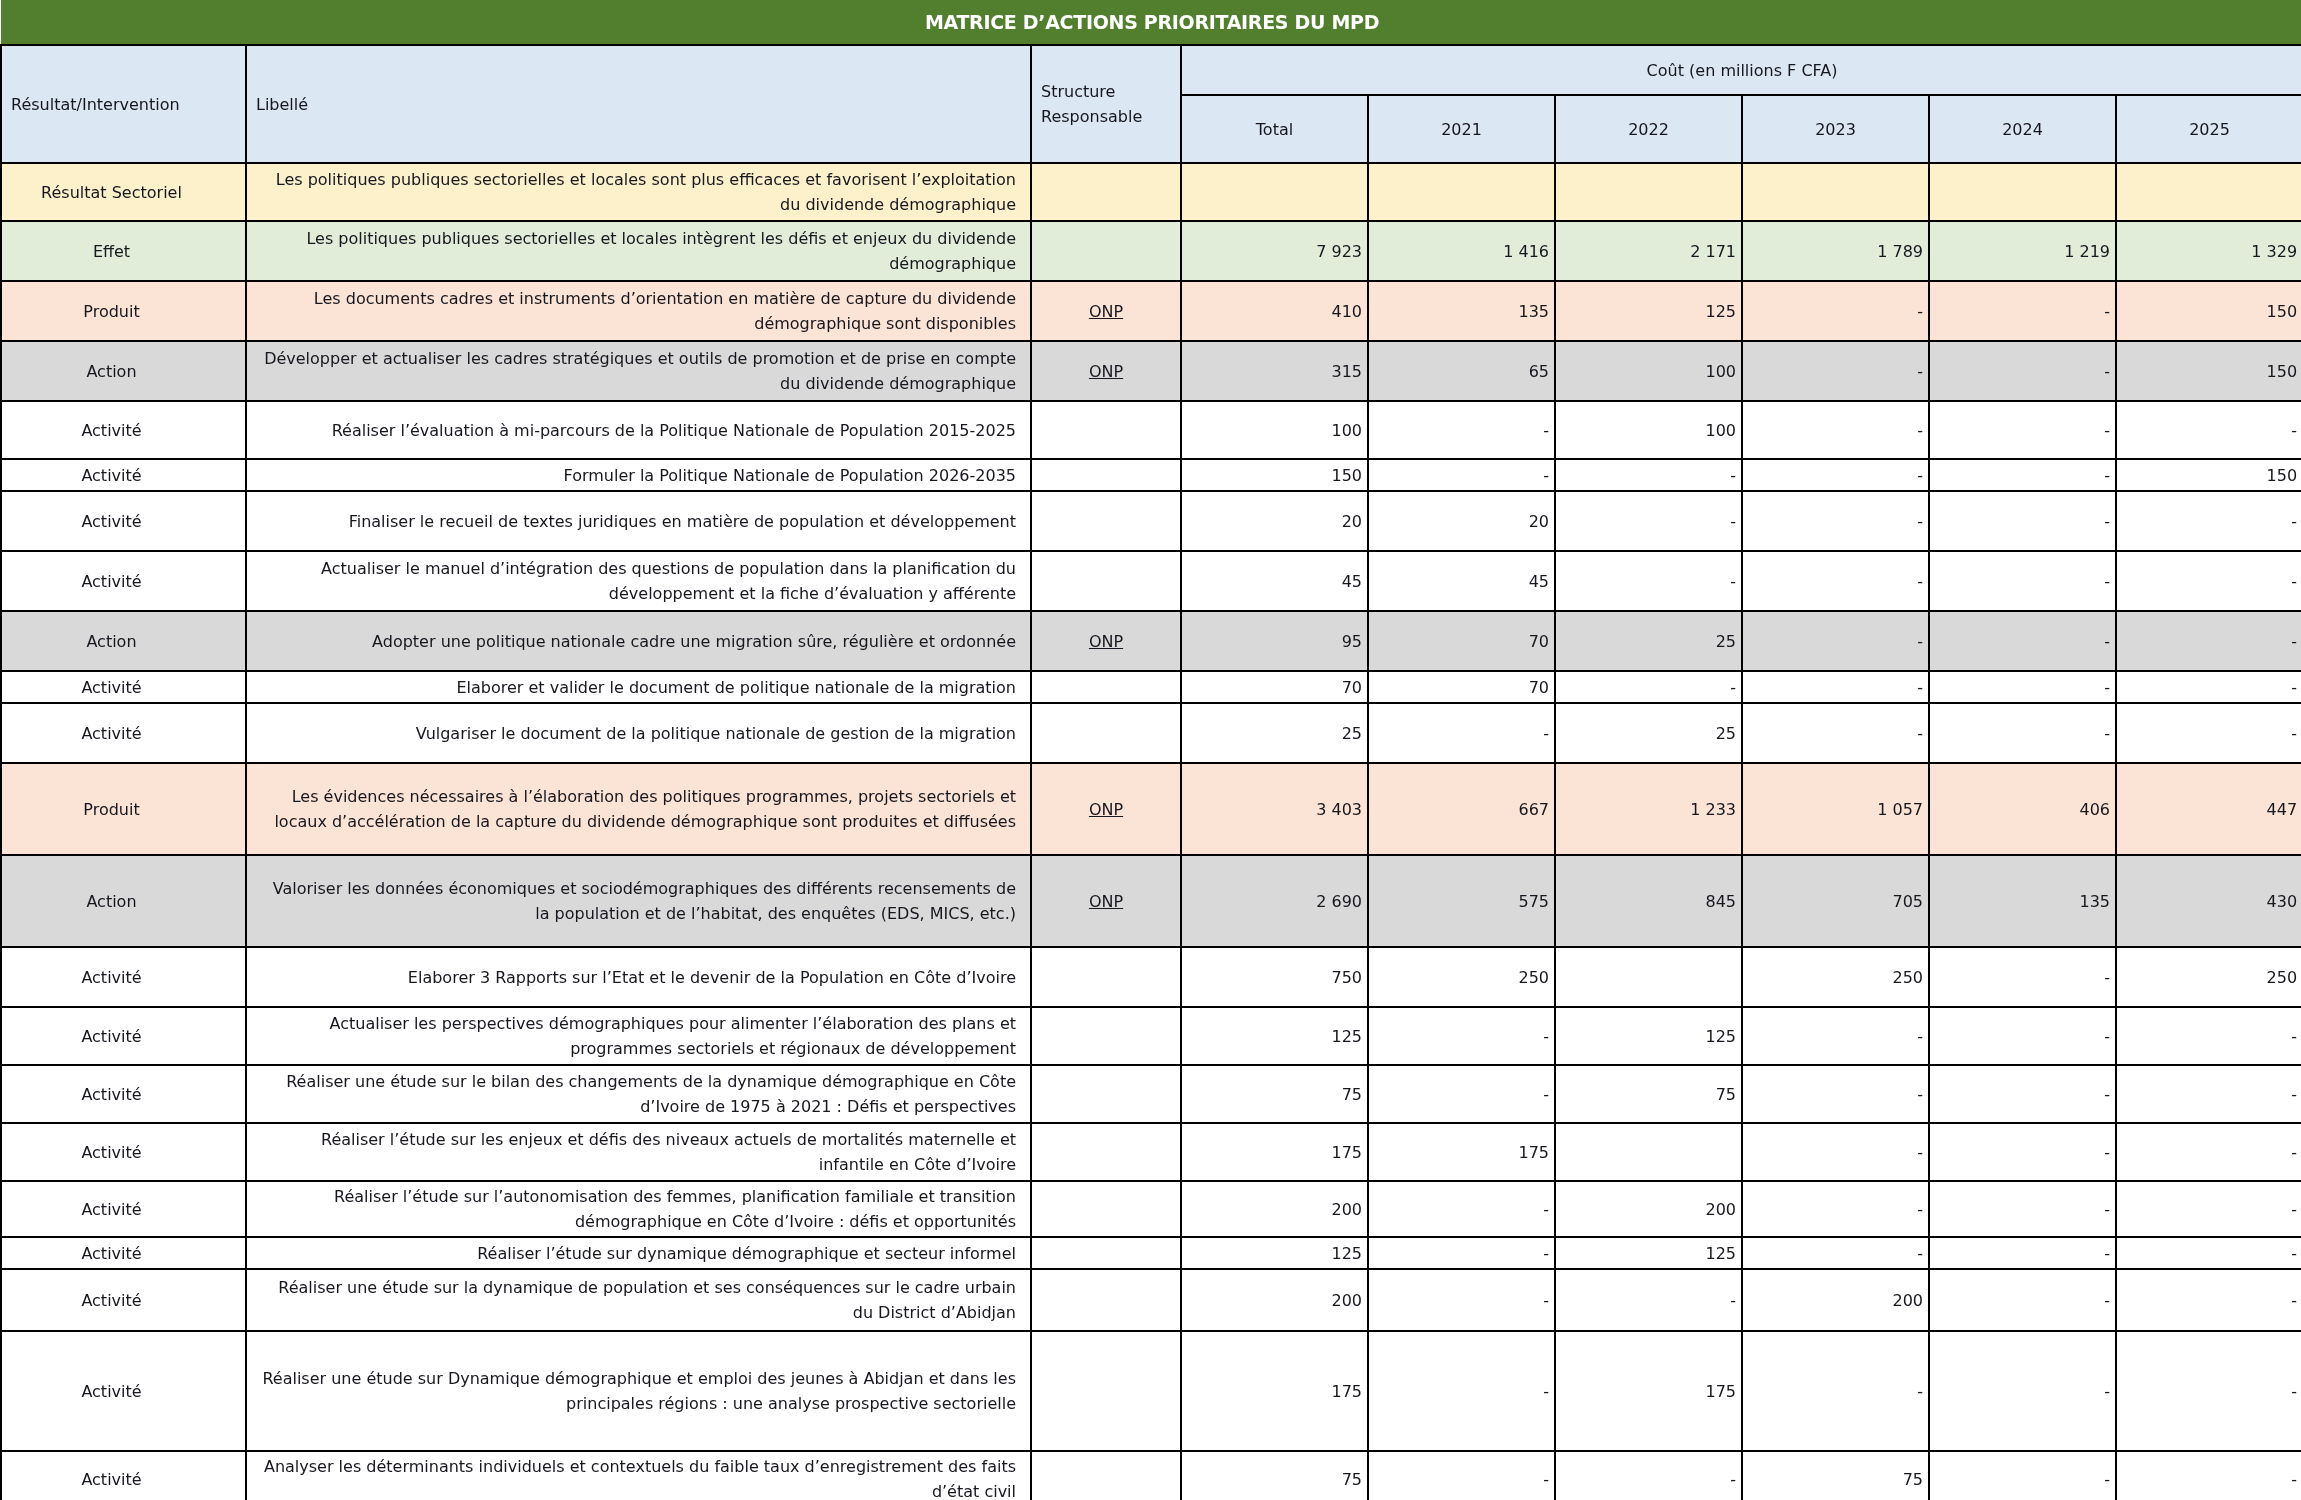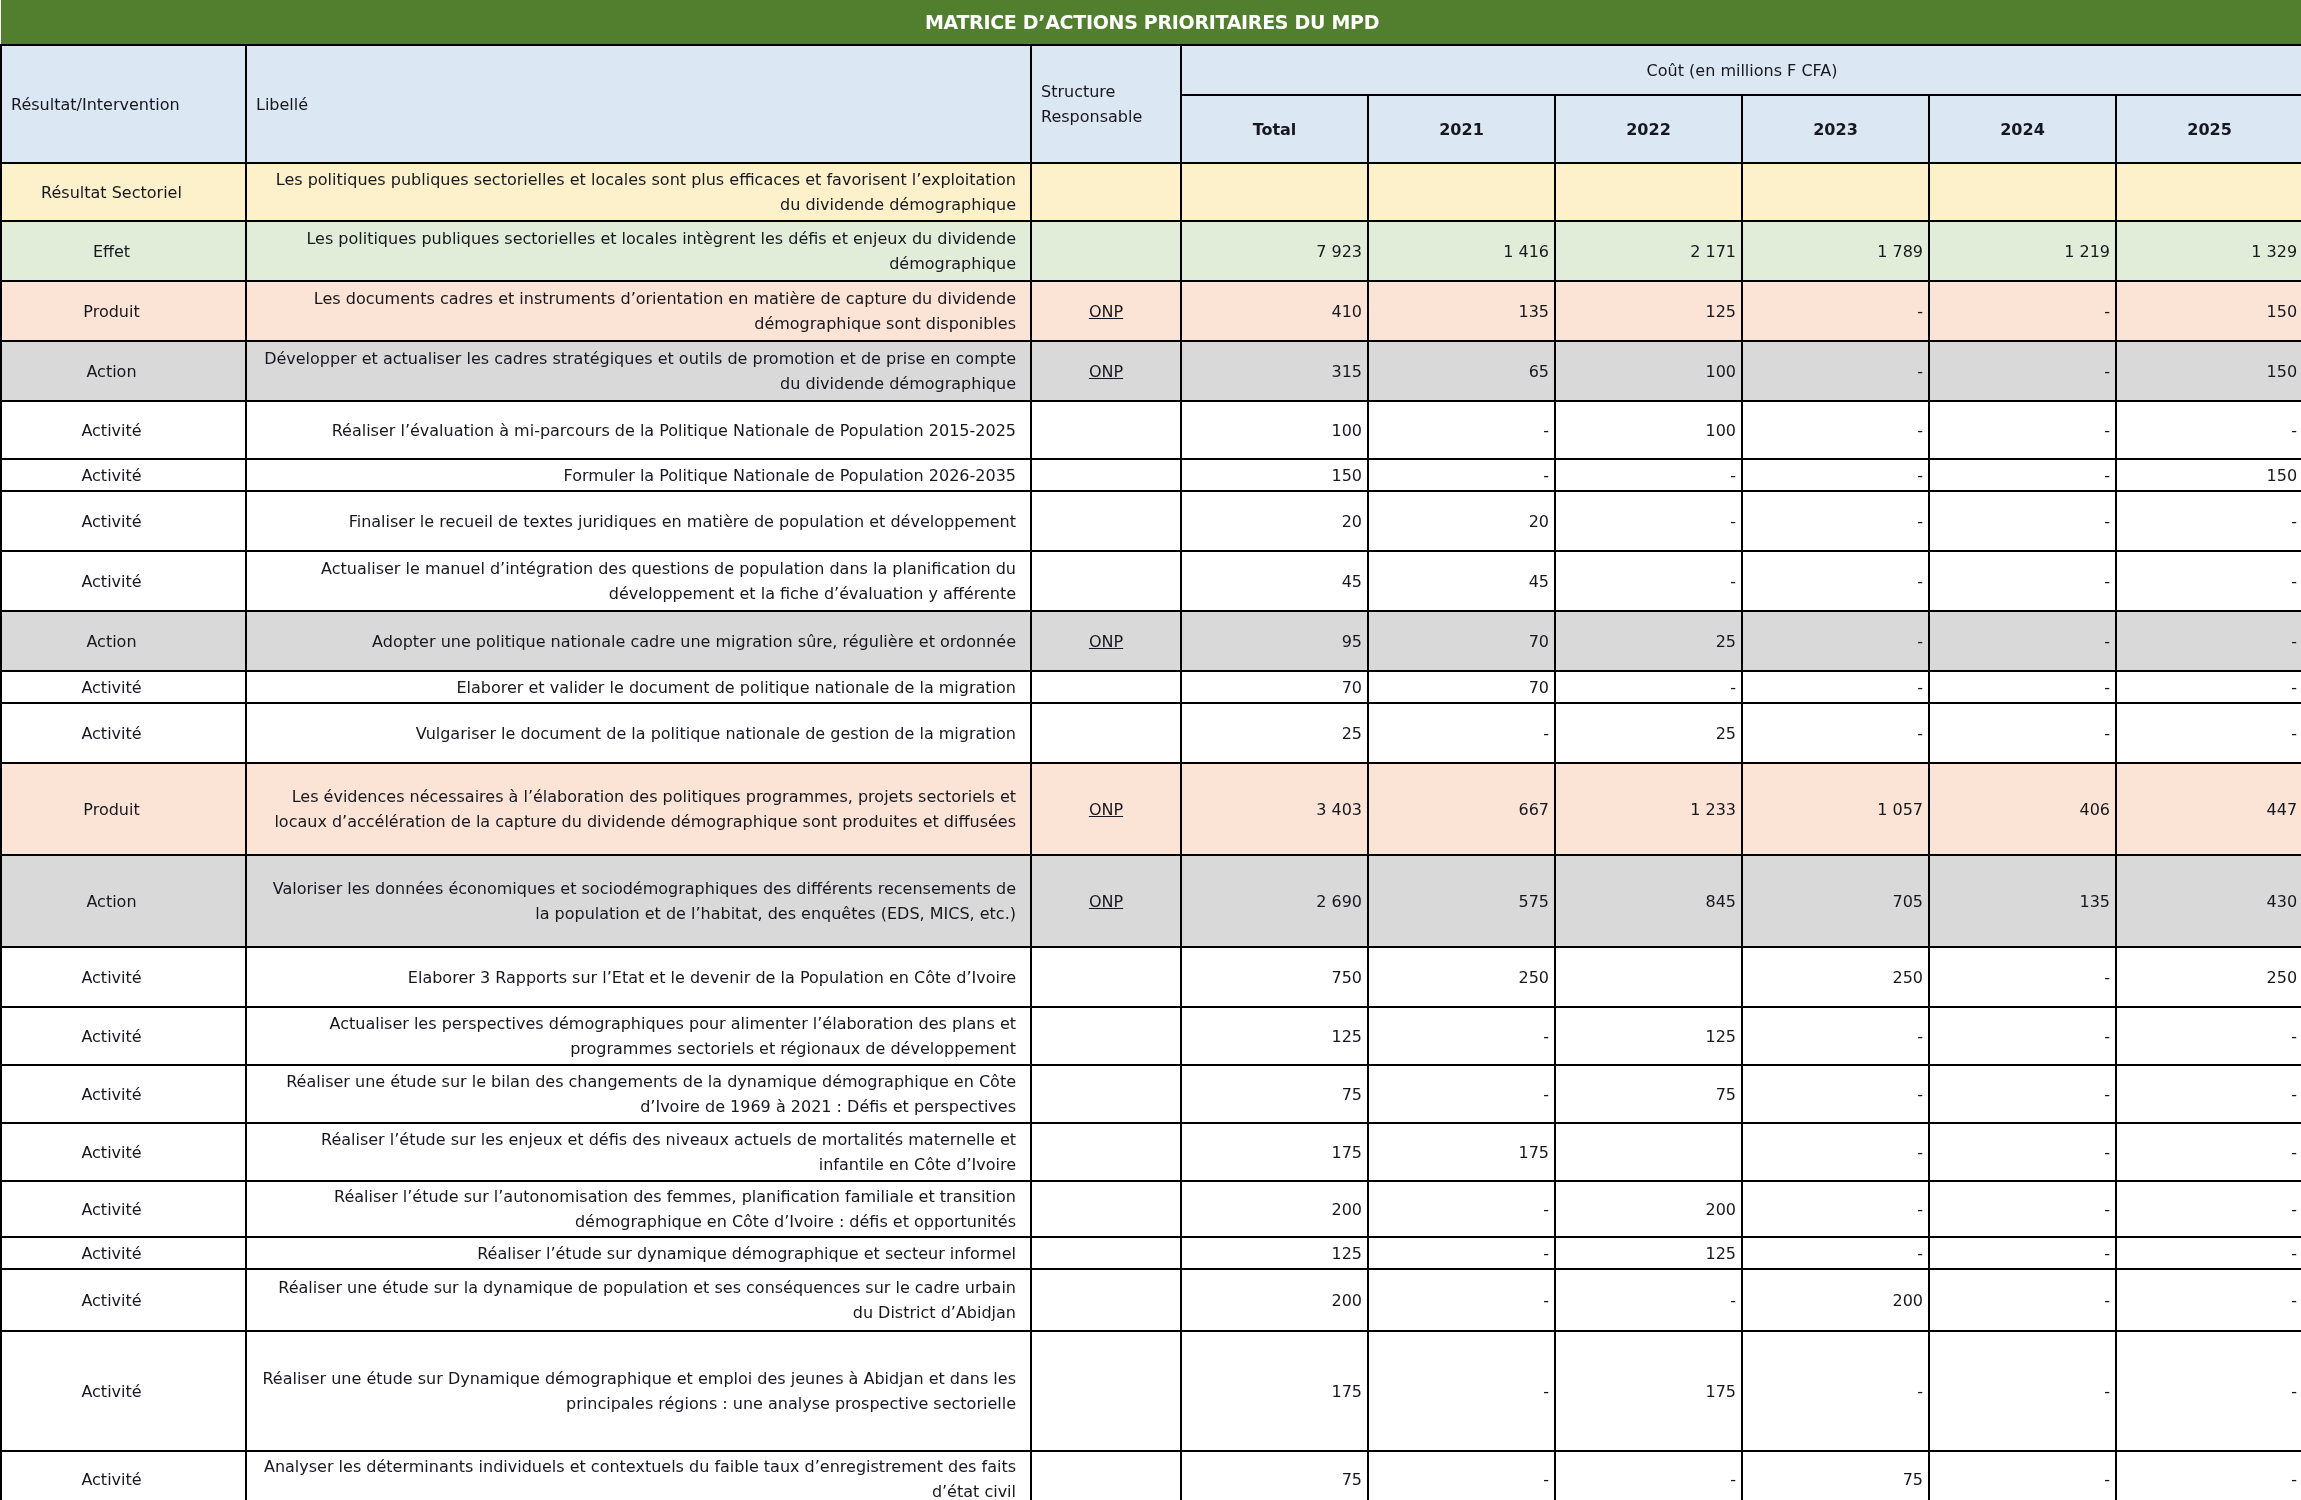--- a/index.html
+++ b/index.html
@@ -31,21 +31,21 @@
     letter-spacing:-0.3px;
     text-align:center;
     height:40px;
     border-top:none;border-left:none;border-right:none;
     border-bottom:2px solid #000;
   }
   
   th.hd{background:#dbe7f2;}
   th.hd-left{text-align:left;padding-left:9px;}
   th.hd-center{text-align:center;}
-  th.hd-years{font-weight:bold;text-align:center;height:62px;}
+  th.hd-years{font-weight:normal;text-align:center;height:62px;}
   tr.cost-group-row th{height:44px;}
   
   tr.resultat td{background:#fdf1cb;}
   tr.effet td{background:#e2edd9;}
   tr.produit td{background:#fbe3d5;}
   tr.action td{background:#d9d9d9;}
   tr.activite td{background:#ffffff;}
   
   td.cat{text-align:center;padding-right:28px;}
   td.label{text-align:right;padding-left:10px;padding-right:14px;}
@@ -247,21 +247,21 @@
         <td class="structure"></td>
         <td class="num">125</td>
         <td class="num">-</td>
         <td class="num">125</td>
         <td class="num">-</td>
         <td class="num">-</td>
         <td class="num">-</td>
       </tr>
       <tr class="activite" style="height: 58px;">
         <td class="cat">Activité</td>
-        <td class="label">Réaliser une étude sur le bilan des changements de la dynamique démographique en Côte d’Ivoire de 1969 à 2021 : Défis et perspectives</td>
+        <td class="label">Réaliser une étude sur le bilan des changements de la dynamique démographique en Côte d’Ivoire de 1975 à 2021 : Défis et perspectives</td>
         <td class="structure"></td>
         <td class="num">75</td>
         <td class="num">-</td>
         <td class="num">75</td>
         <td class="num">-</td>
         <td class="num">-</td>
         <td class="num">-</td>
       </tr>
       <tr class="activite" style="height: 58px;">
         <td class="cat">Activité</td>

